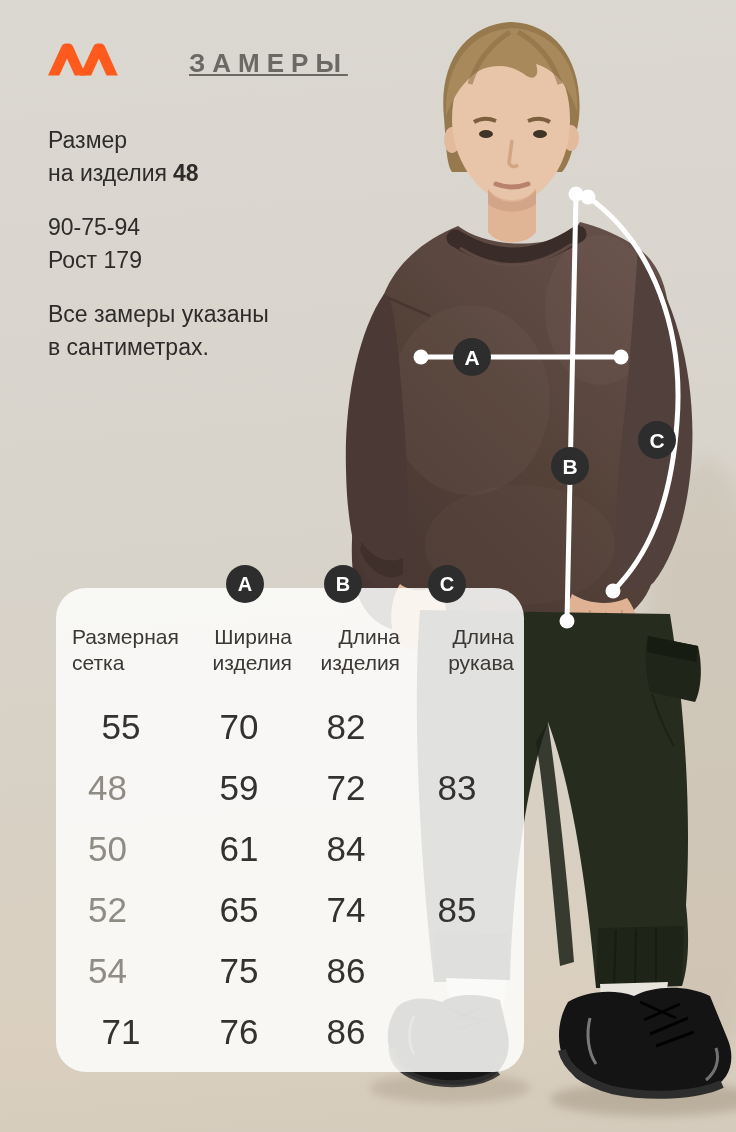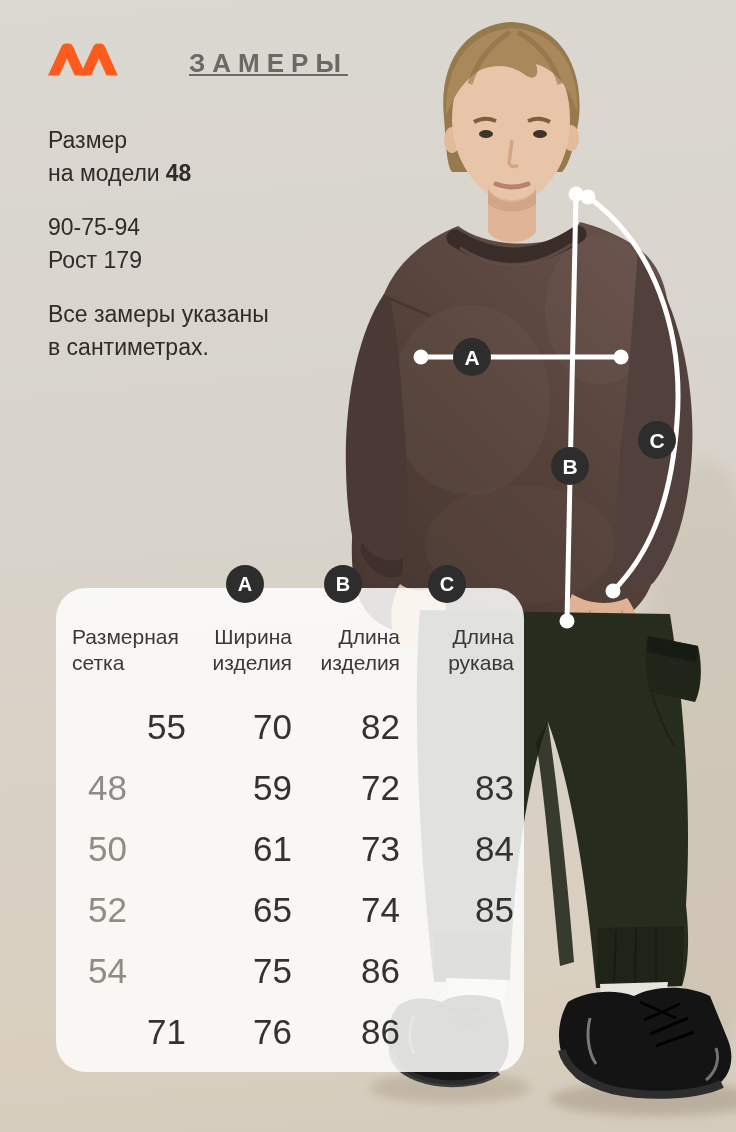--- a/index.html
+++ b/index.html
@@ -39,21 +39,21 @@
     font-size:21px;line-height:26px;color:#3b3835;
   }
   .thead .th{text-align:right;}
   .thead .th.c1{text-align:left;padding-left:16px;}
   .tbody{position:absolute;top:108px;left:0;width:458px;}
   .trow{
     display:grid;grid-template-columns:130px 106px 108px 114px;
     height:61px;align-items:center;font-size:35px;font-weight:500;
   }
   .trow .size{color:#8f8b85;padding-left:32px;}
-  .trow .val{color:#343230;text-align:right;}
+  .trow .val{color:#343230;text-align:center;}
 </style>
 </head>
 <body>
 
 <div class="canvas">
 
   <svg width="736" height="1132" viewBox="0 0 736 1132">
     <defs>
       <linearGradient id="gShirt" x1="0.85" y1="0" x2="0.1" y2="1">
         <stop offset="0" stop-color="#66504a"></stop>
@@ -175,21 +175,21 @@
     <g fill="#ff5a1d">
       <path d="M0,32 L13,4 Q14.5,1 17.5,1 L20,1 Q23,1 24.5,4 L37,32 L26,32 L18.5,15.5 L11,32 Z"></path>
       <path d="M31,32 L44,4 Q45.5,1 48.5,1 L51,1 Q54,1 55.5,4 L68,32 L57,32 L49.5,15.5 L42,32 Z"></path>
     </g>
   </svg>
   <div class="title">ЗАМЕРЫ</div>
 
   <div class="info">
     <p>
       <span>Размер</span><br>
-      <span>на модели</span><b>48</b>
+      <span>на изделия</span><b>48</b>
     </p>
     <p>
       <span>90-75-94</span><br>
       <span>Рост 179</span>
     </p>
     <p>
       <span>Все замеры указаны</span><br>
       <span>в сантиметрах.</span>
     </p>
   </div>
@@ -226,21 +226,20 @@
       </div>
       <div class="trow">
         <div class="size">48</div>
         <div class="val">59</div>
         <div class="val">72</div>
         <div class="val">83</div>
       </div>
       <div class="trow">
         <div class="size">50</div>
         <div class="val">61</div>
-        <div class="val">73</div>
         <div class="val">84</div>
       </div>
       <div class="trow">
         <div class="size">52</div>
         <div class="val">65</div>
         <div class="val">74</div>
         <div class="val">85</div>
       </div>
       <div class="trow">
         <div class="size">54</div>

